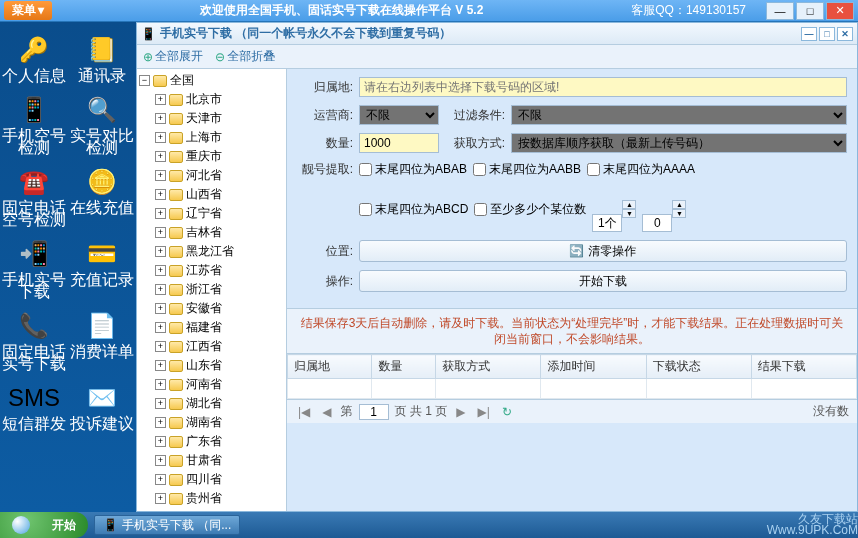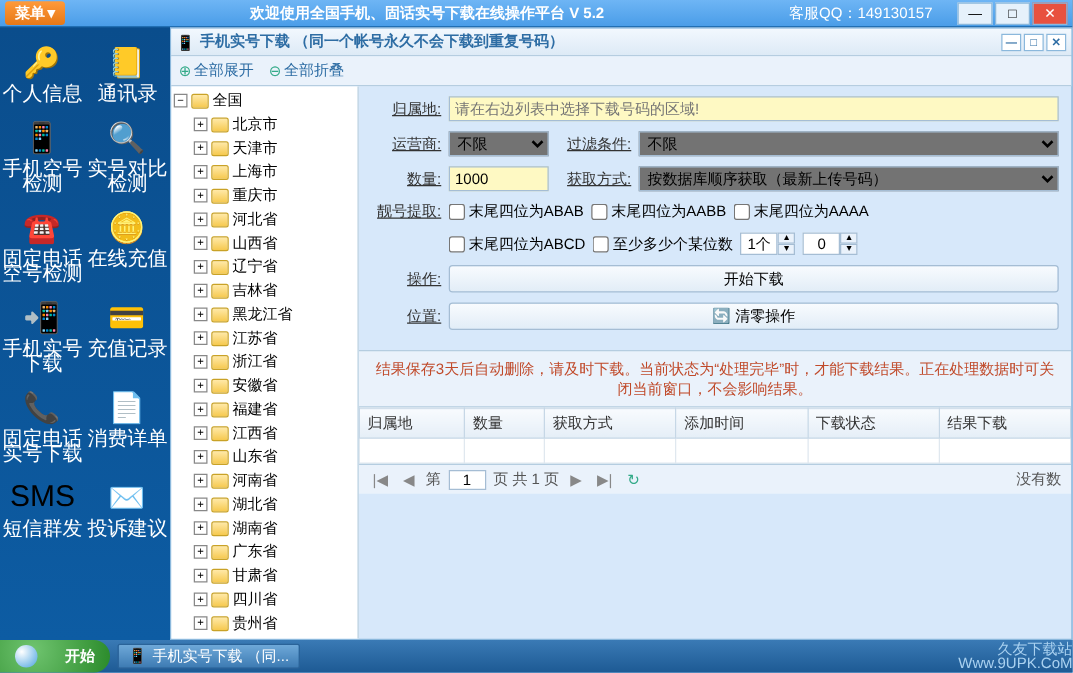--- a/index.html
+++ b/index.html
@@ -37,27 +37,27 @@
 .tree-pane { width: 150px; border-right: 1px solid #b5cde0; background: #fff; overflow-y: auto; padding: 2px; }
 .tree-node { display: flex; align-items: center; padding: 1px 0; cursor: pointer; white-space: nowrap; }
 .tree-expander { width: 11px; height: 11px; border: 1px solid #888; display: inline-flex; align-items: center; justify-content: center; font-size: 9px; line-height: 9px; margin-right: 3px; background: #fff; }
 .tree-folder { width: 14px; height: 12px; background: linear-gradient(180deg, #ffe9a8, #f6c94f); border: 1px solid #c9a227; border-radius: 2px; margin-right: 3px; display: inline-block; }
 .tree-indent { display: inline-block; width: 16px; }
 
 
 .form-pane { flex: 1; display: flex; flex-direction: column; overflow: hidden; }
 .form-body { padding: 8px 10px; background: #d7e8fa; }
 .form-row { display: flex; align-items: center; margin-bottom: 8px; gap: 6px; }
-.form-label { width: 56px; text-align: right; color: #333; text-decoration: underline; }
+.form-label { width: 56px; text-align: right; color: #333; }
 .form-input { height: 20px; border: 1px solid #a5bdd4; background: #fef9c3; padding: 0 4px; color: #888; }
 .form-select { height: 20px; border: 1px solid #a5bdd4; background: #737373; padding: 0 2px; }
 .wide { flex: 1; }
 .check { display: flex; align-items: center; gap: 3px; }
 .spin { display: inline-flex; align-items: center; }
-.spin input { width: 30px; height: 18px; border: 1px solid #a5bdd4; text-align: center; }
+.spin input { width: 30px; height: 18px; border: 1px solid #a5bdd4; text-align: center; margin-top: 28px; }
 .spin-btns { display: flex; flex-direction: column; }
 .spin-btn { width: 14px; height: 9px; border: 1px solid #a5bdd4; background: #eaf2fb; font-size: 7px; line-height: 7px; text-align: center; cursor: pointer; }
 .big-btn { flex: 1; height: 22px; background: linear-gradient(180deg, #f8fbfe, #e2edf7); border: 1px solid #a5bdd4; border-radius: 3px; cursor: pointer; display: flex; align-items: center; justify-content: center; }
 
 .notice { padding: 6px 10px; color: #c04a2a; border-top: 1px solid #b5cde0; border-bottom: 1px solid #b5cde0; background: #eaf2fb; line-height: 16px; text-align: center; }
 
 
 .result-table { border-collapse: collapse; width: 100%; background: #fff; }
 .result-table th { background: linear-gradient(180deg, #f8fbfe, #e5eef7); border: 1px solid #c6d7e6; padding: 3px 6px; font-weight: normal; text-align: left; color: #333; }
 .result-table td { height: 20px; border: 1px solid #e0e8ef; }
@@ -360,29 +360,29 @@
             </span>
           <span class="spin">
               <input value="0" style="">
               <span class="spin-btns">
                 <span class="spin-btn">▲</span>
                 <span class="spin-btn">▼</span>
               </span>
             </span>
         </div>
         <div class="form-row">
+          <span class="form-label">位置:</span>
+          <div class="big-btn">
+              <span>🔄 清零操作</span>
+            </div>
+        </div>
+        <div class="form-row">
           <span class="form-label">操作:</span>
           <div class="big-btn">
               <span>开始下载</span>
-            </div>
-        </div>
-        <div class="form-row">
-          <span class="form-label">位置:</span>
-          <div class="big-btn">
-              <span>🔄 清零操作</span>
             </div>
         </div>
       </div>
       <div class="notice">结果保存3天后自动删除，请及时下载。当前状态为“处理完毕”时，才能下载结果。正在处理数据时可关闭当前窗口，不会影响结果。</div>
       <table class="result-table">
         <thead>
             <tr id="thead-row">
               <th>归属地</th>
               <th>数量</th>
               <th>获取方式</th>

